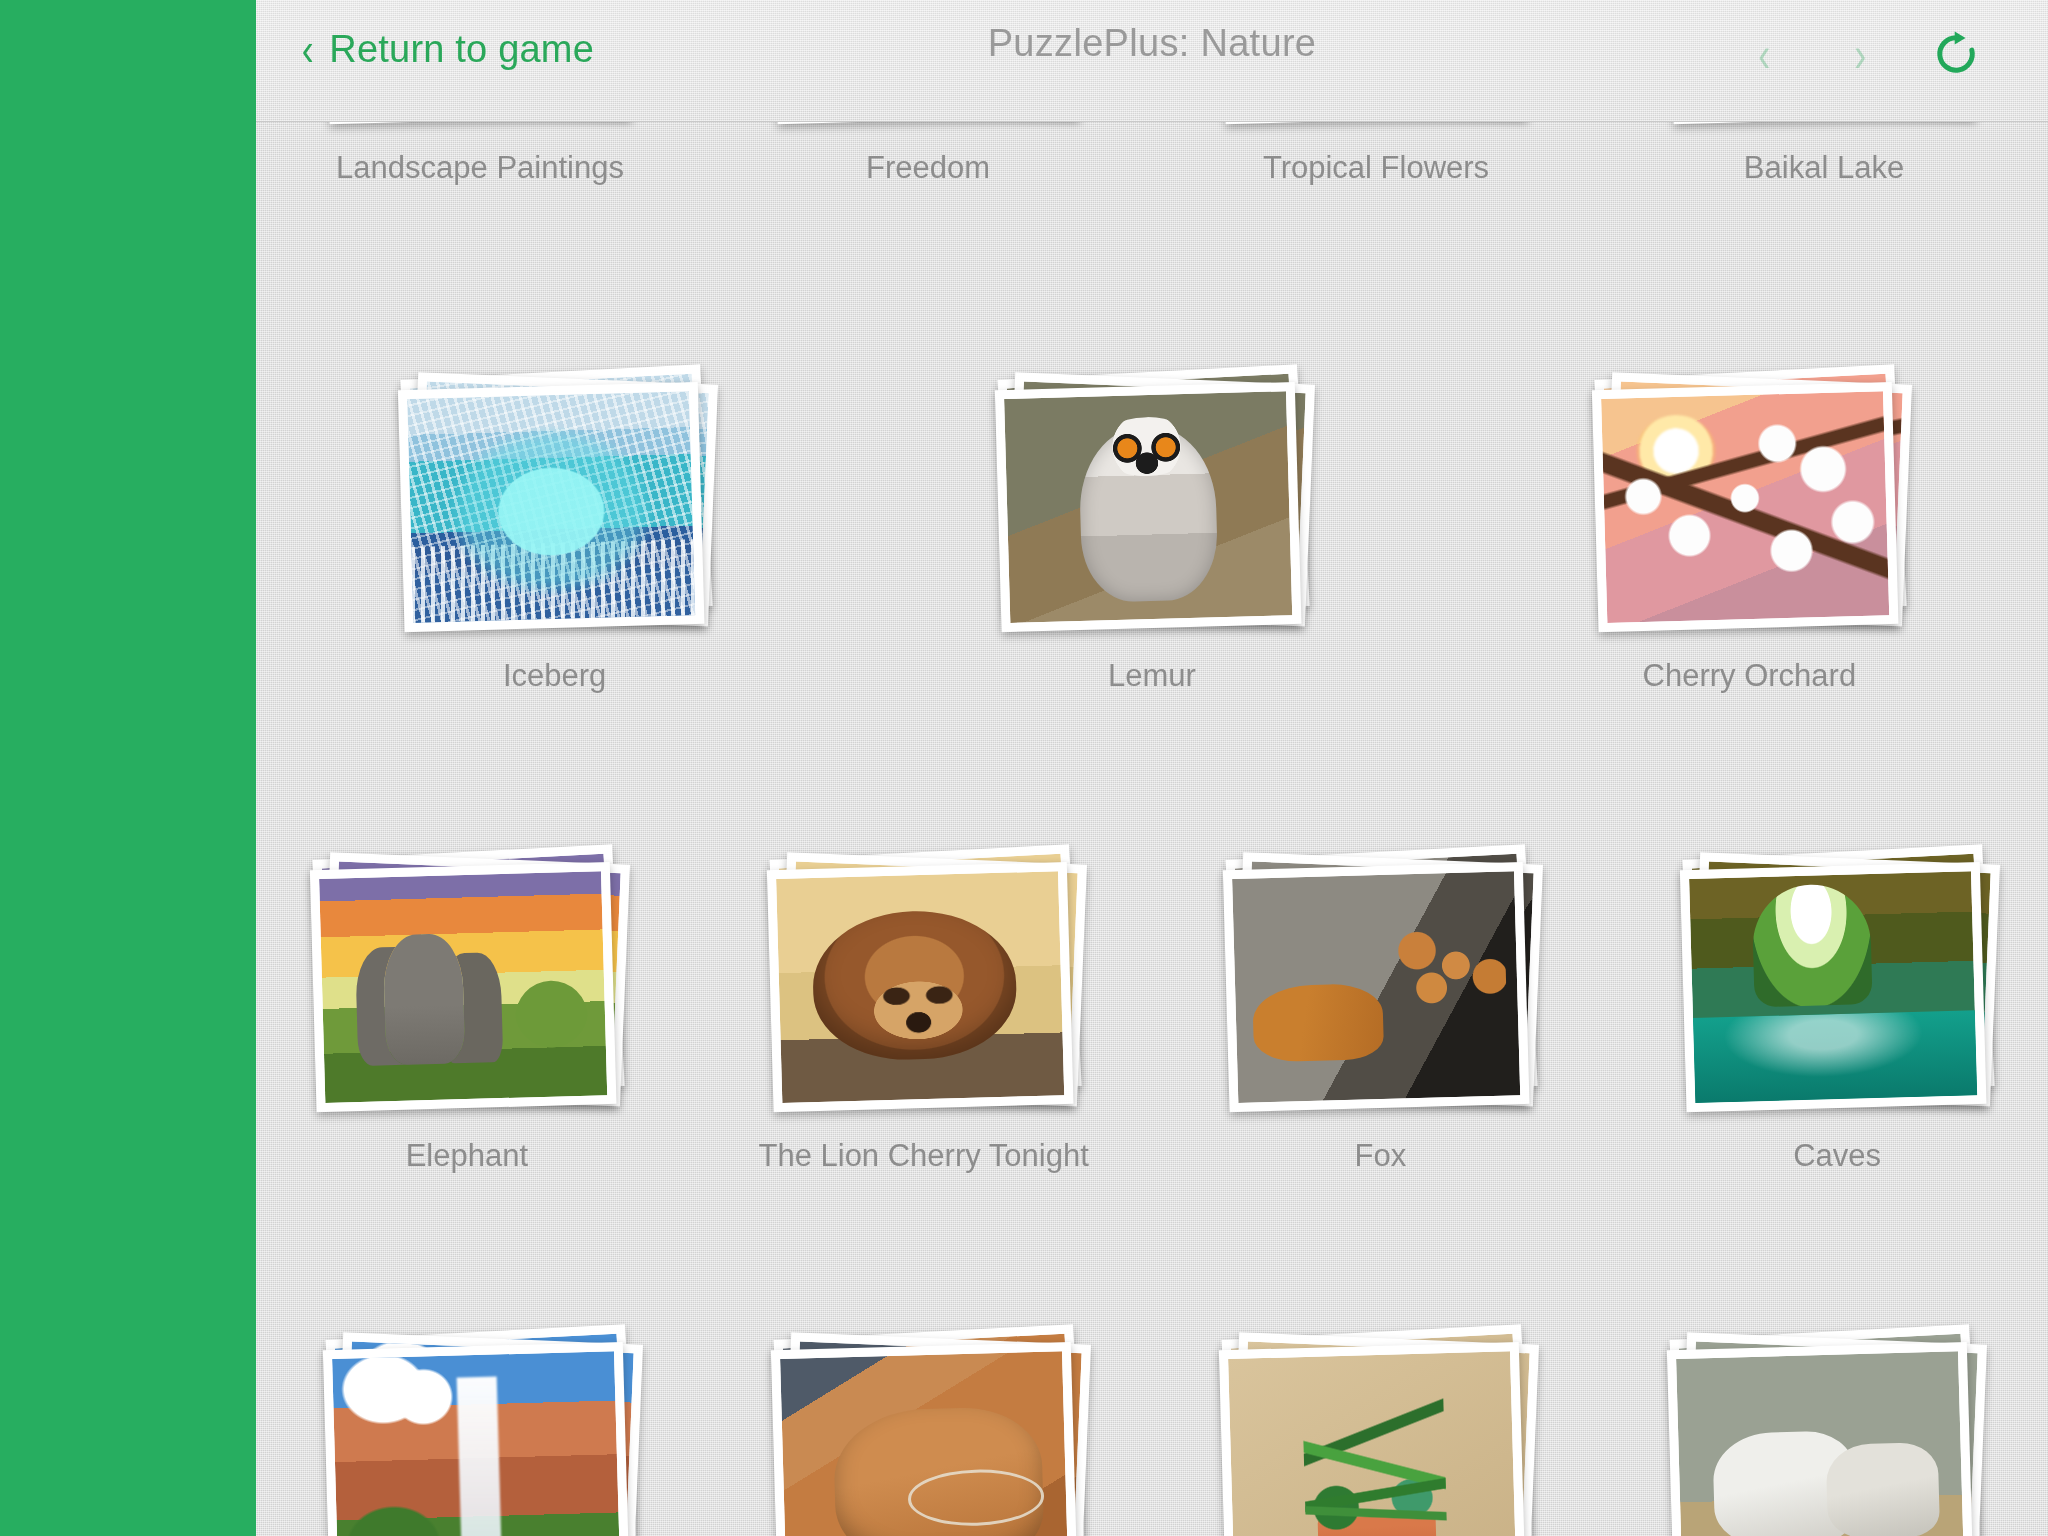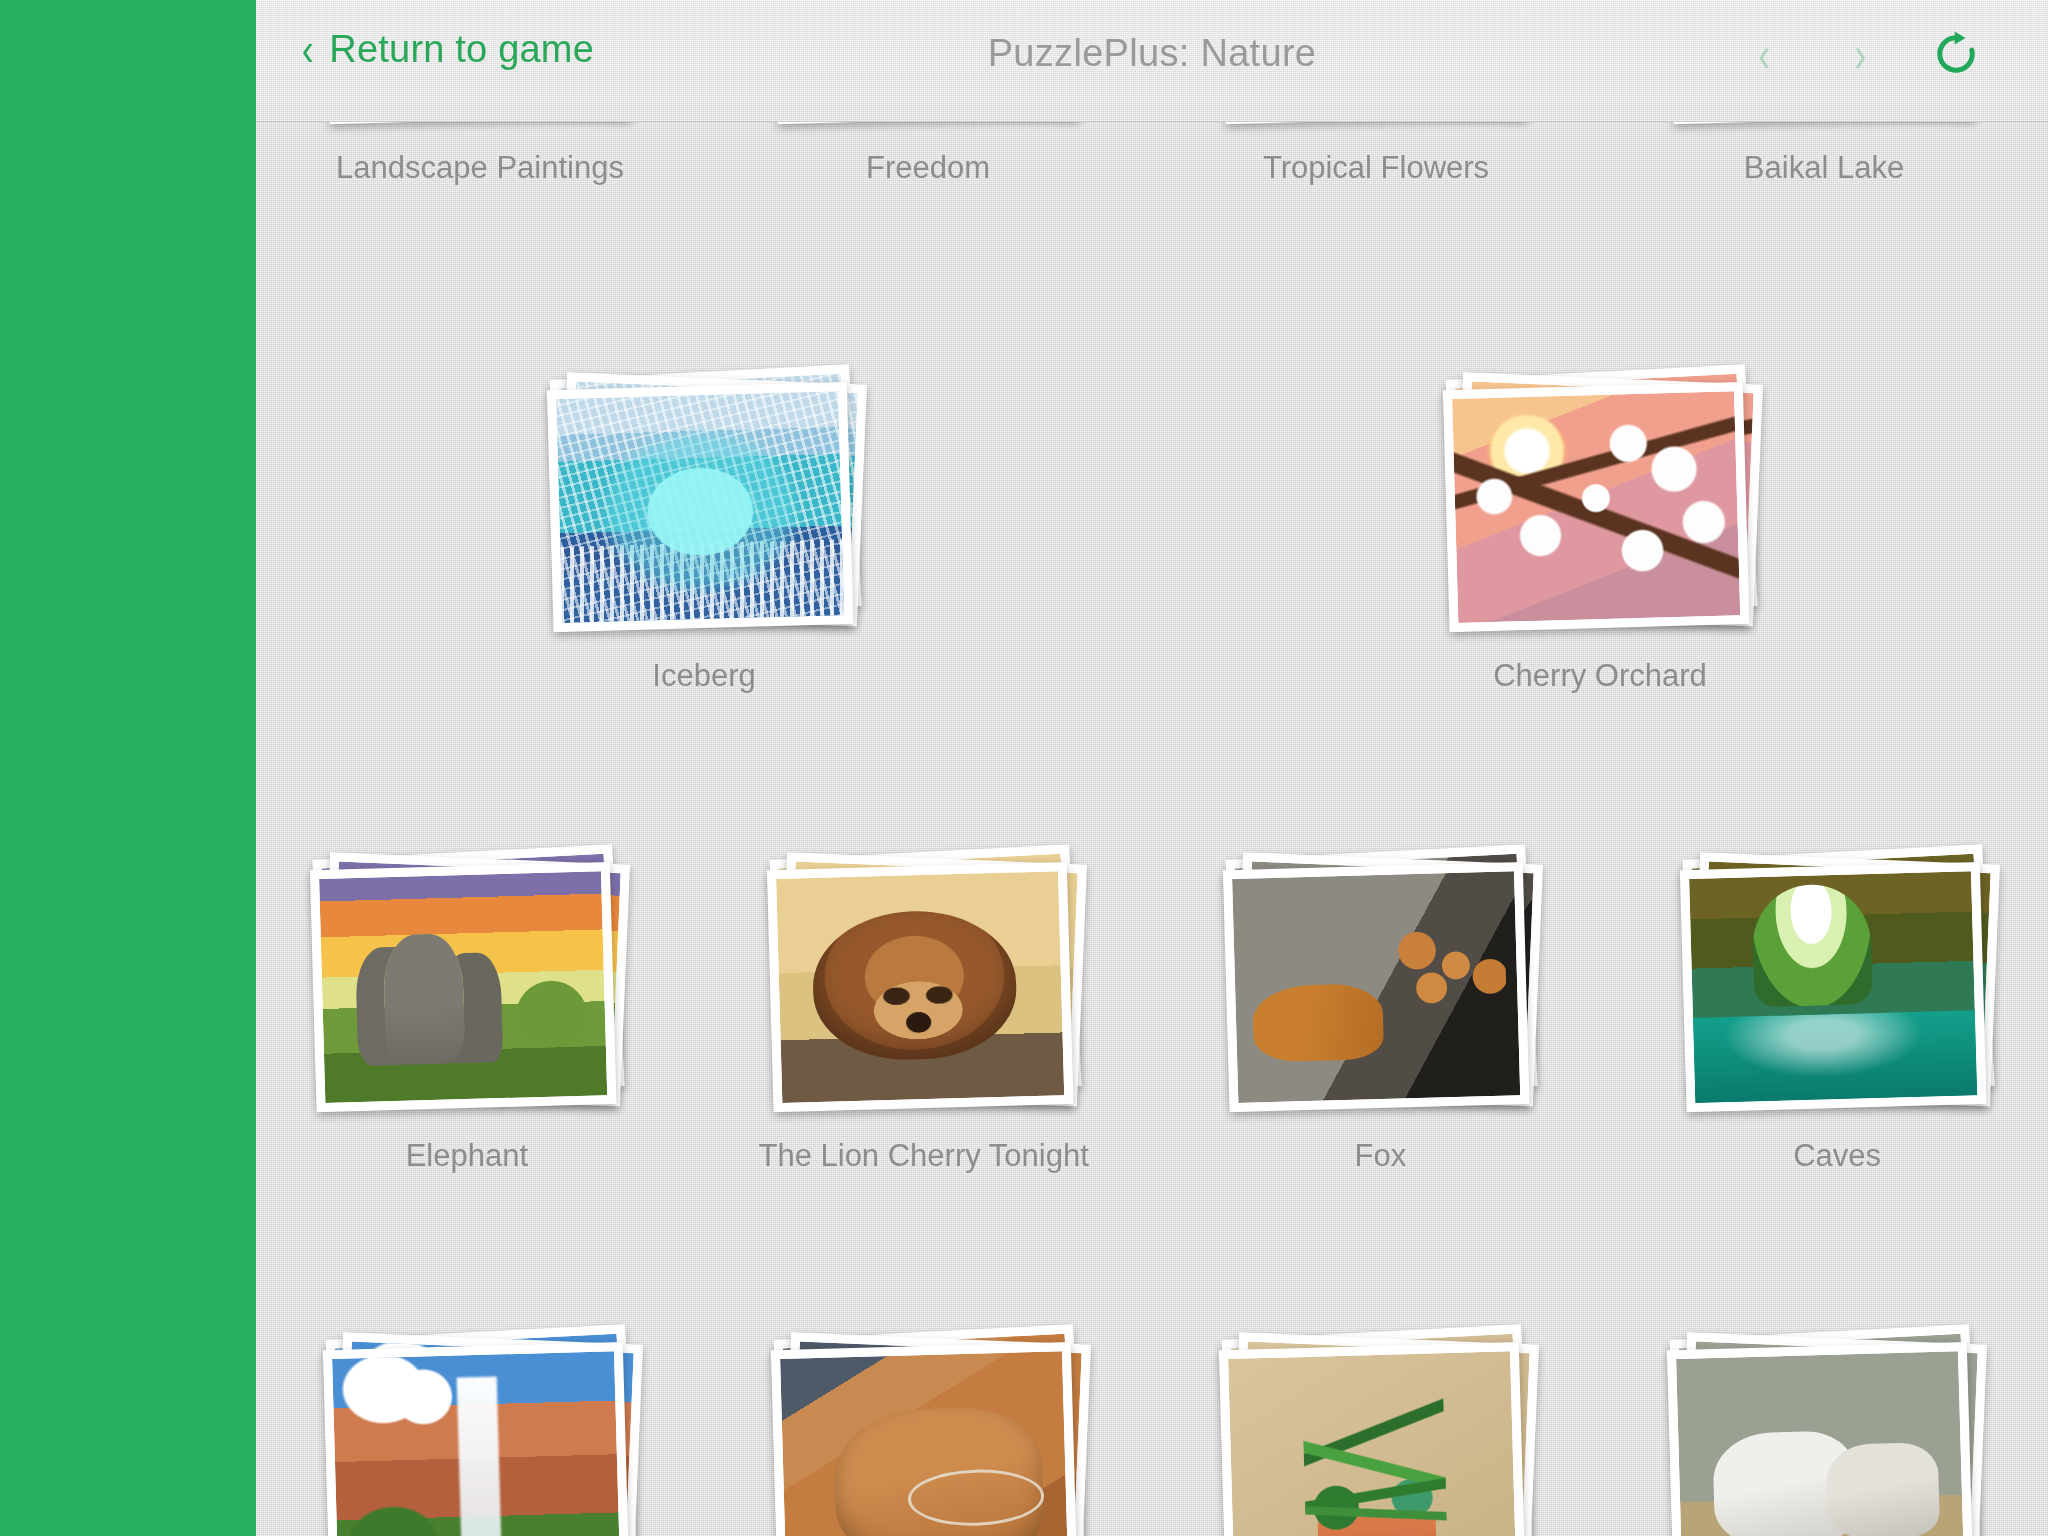--- a/index.html
+++ b/index.html
@@ -50,21 +50,21 @@
     display: flex; align-items: center; gap: 14px;
     color: #2aa85a; cursor: pointer; z-index: 2;
   }
   #return-btn .chev {
     font-size: 46px; line-height: 46px; font-weight: 300;
     transform: scaleX(.78); display:block;
   }
   #return-btn .lbl { font-size: 38px; letter-spacing: .2px; white-space: nowrap; }
 
   #title {
-    position: absolute; left: 0; right: 0; top: 32px;
+    position: absolute; left: 0; right: 0; top: 22px;
     text-align: center; font-size: 38px; color: #9a9a9a;
     letter-spacing: .3px; z-index: 1;
   }
 
   #nav-right {
     position: absolute; right: 44px; top: 18px;
     display: flex; align-items: center; gap: 0; z-index: 2;
   }
   .navbtn {
     width: 96px; height: 72px; display: flex; align-items: center;
@@ -473,20 +473,40 @@
                   <div class="art art-iceberg"></div>
                 </div>
               </div>
               <div class="sheet s-front">
                 <div class="photo">
                   <div class="art art-iceberg"></div>
                 </div>
               </div>
             </div>
             <div class="caption">Iceberg</div>
+          </div>
+          <div class="cell">
+            <div class="stack">
+              <div class="sheet s-back2">
+                <div class="photo">
+                  <div class="art art-lemur"></div>
+                </div>
+              </div>
+              <div class="sheet s-back1">
+                <div class="photo">
+                  <div class="art art-lemur"></div>
+                </div>
+              </div>
+              <div class="sheet s-front">
+                <div class="photo">
+                  <div class="art art-lemur"></div>
+                </div>
+              </div>
+            </div>
+            <div class="caption">Lemur</div>
           </div>
           <div class="cell">
             <div class="stack">
               <div class="sheet s-back2">
                 <div class="photo">
                   <div class="art art-cherry"></div>
                 </div>
               </div>
               <div class="sheet s-back1">
                 <div class="photo">

